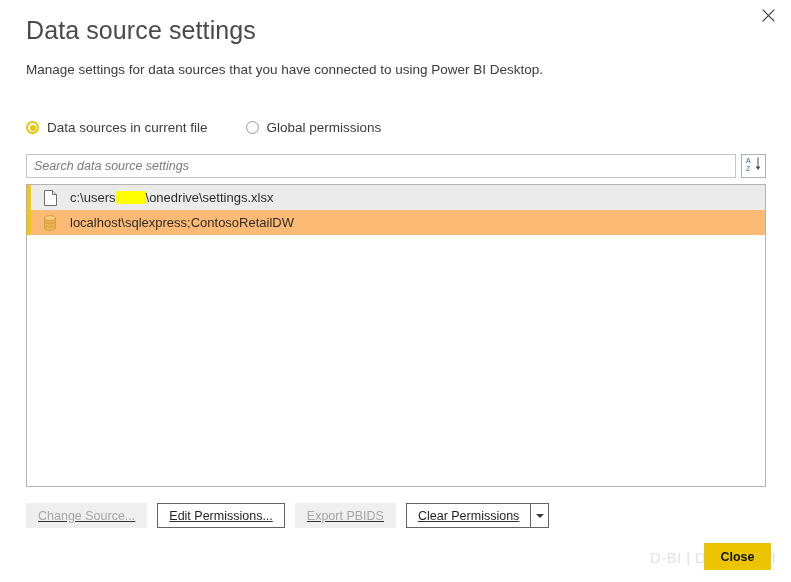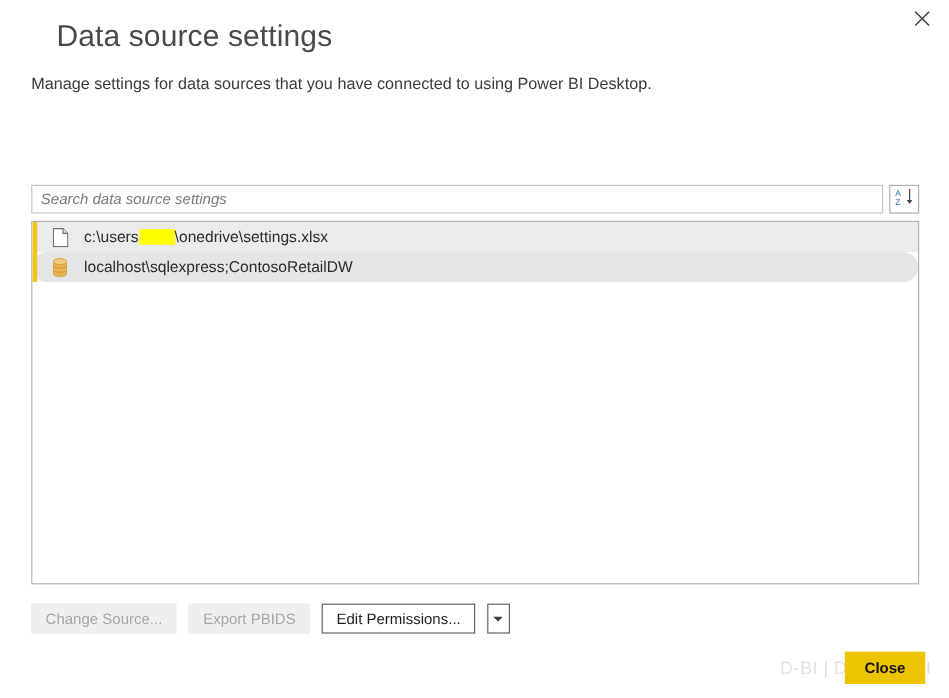--- a/index.html
+++ b/index.html
@@ -35,21 +35,20 @@
   
   .page-title {
     position: absolute;
     left: 26px;
     top: 16px;
     font-size: 25px;
     font-weight: 300;
     color: #4a4a4a;
     letter-spacing: 0.1px;
     white-space: nowrap;
-    margin-left: 21px;
   }
   .page-subtitle {
     position: absolute;
     left: 26px;
     top: 62px;
     font-size: 13.5px;
     color: #3b3b3b;
     white-space: nowrap;
     text-align: center;
   }
@@ -168,21 +167,21 @@
   }
   .list-row .accent {
     position: absolute;
     left: 0;
     top: 0;
     bottom: 0;
     width: 4px;
     background: #f2c80f;
   }
   .list-row.r-hover { background: #ebebeb; }
-  .list-row.r-selected { background: #e5e5e5; border-radius: 12px; }
+  .list-row.r-selected { background: #fdba74; }
   .row-icon {
     flex: none;
     width: 22px;
     display: flex;
     align-items: center;
     justify-content: center;
     margin-left: 8px;
   }
   .row-label {
     font-size: 13px;
@@ -201,20 +200,21 @@
   }
 
   
   .button-bar {
     position: absolute;
     left: 26px;
     top: 503px;
     display: flex;
     align-items: stretch;
     height: 25px;
+    text-decoration: underline;
   }
   .btn {
     box-sizing: border-box;
     height: 25px;
     font-family: "Liberation Sans", sans-serif;
     font-size: 12.5px;
     background: #ffffff;
     border: 1px solid #636363;
     color: #1f1f1f;
     padding: 0 11px;
@@ -294,20 +294,28 @@
     <svg width="13" height="13" viewBox="0 0 13 13">
       <path d="M0.7,0.7 L12.3,12.3 M12.3,0.7 L0.7,12.3" stroke="#3c3c3c" stroke-width="1.2" fill="none"></path>
     </svg>
   </span>
 </div>
 
 <div class="page-title">Data source settings</div>
 <div class="page-subtitle">Manage settings for data sources that you have connected to using Power BI Desktop.</div>
 
 <div class="radio-row">
+  <div class="radio-opt">
+    <span class="radio-mark checked"></span>
+    <span class="radio-label">Data sources in current file</span>
+  </div>
+  <div class="radio-opt">
+    <span class="radio-mark"></span>
+    <span class="radio-label">Global permissions</span>
+  </div>
 </div>
 
 <div class="search-row">
   <input class="search-input" type="text" placeholder="Search data source settings" style="">
   <button class="sort-button">
     <span>
       <svg width="17" height="17" viewBox="0 0 17 17">
         <text x="1" y="7" font-family="Liberation Sans, sans-serif" font-size="7" fill="#2b6ca3">A</text>
         <text x="1" y="15" font-family="Liberation Sans, sans-serif" font-size="7" fill="#2b6ca3">Z</text>
         <path d="M13,1.5 L13,13" stroke="#4a4a4a" stroke-width="1" fill="none"></path>
@@ -344,23 +352,24 @@
         <path d="M0.8,11 C2,12.1 9.9,12.1 11.2,11" stroke="#d39c35" stroke-width="0.8" fill="none"></path>
       </svg>
     </span>
     <span class="row-label">localhost\sqlexpress;ContosoRetailDW</span>
   </div>
 
 </div>
 
 <div class="button-bar">
   <button class="btn disabled">Change Source...</button>
+  <button class="btn">Edit Permissions...</button>
   <button class="btn disabled">Export PBIDS</button>
-  <button class="btn">Edit Permissions...</button>
   <span class="split-btn">
+    <button class="btn">Clear Permissions</button>
     <span class="split-caret">
       <span class="tri"></span>
     </span>
   </span>
 </div>
 
 <div class="watermark">D-BI | Davis on BI</div>
 <button class="close-button">Close</button>
 
 </body></html>

